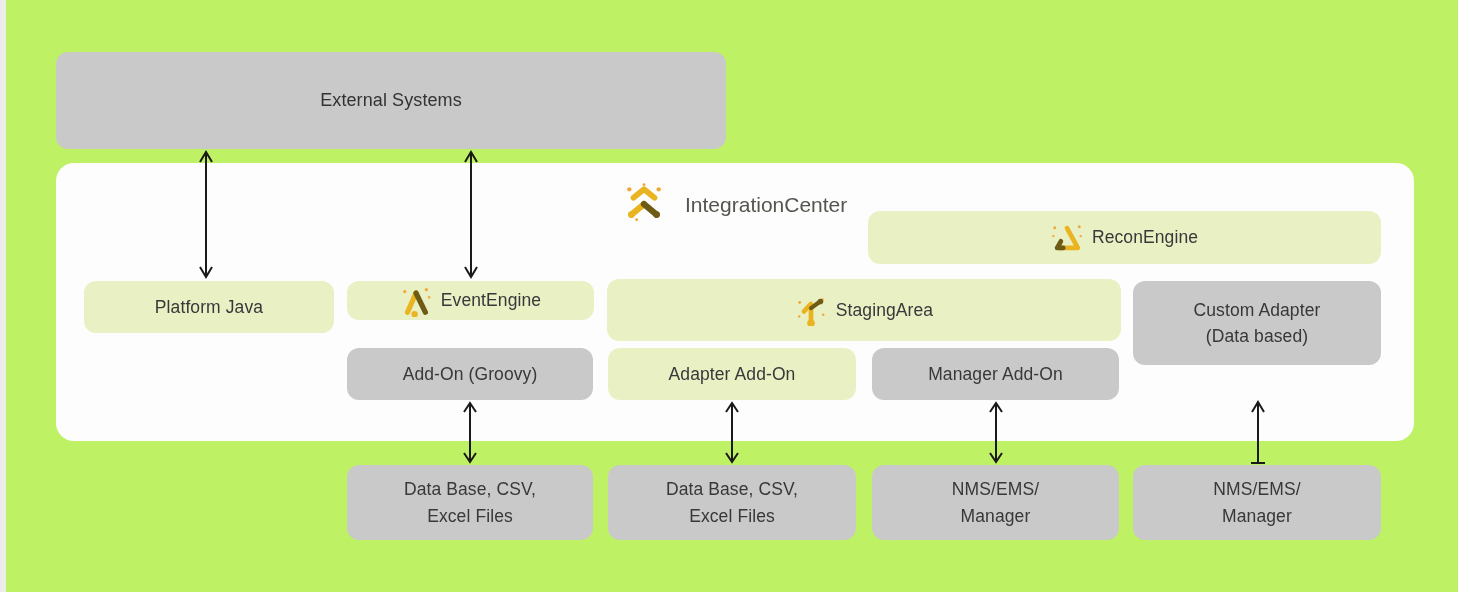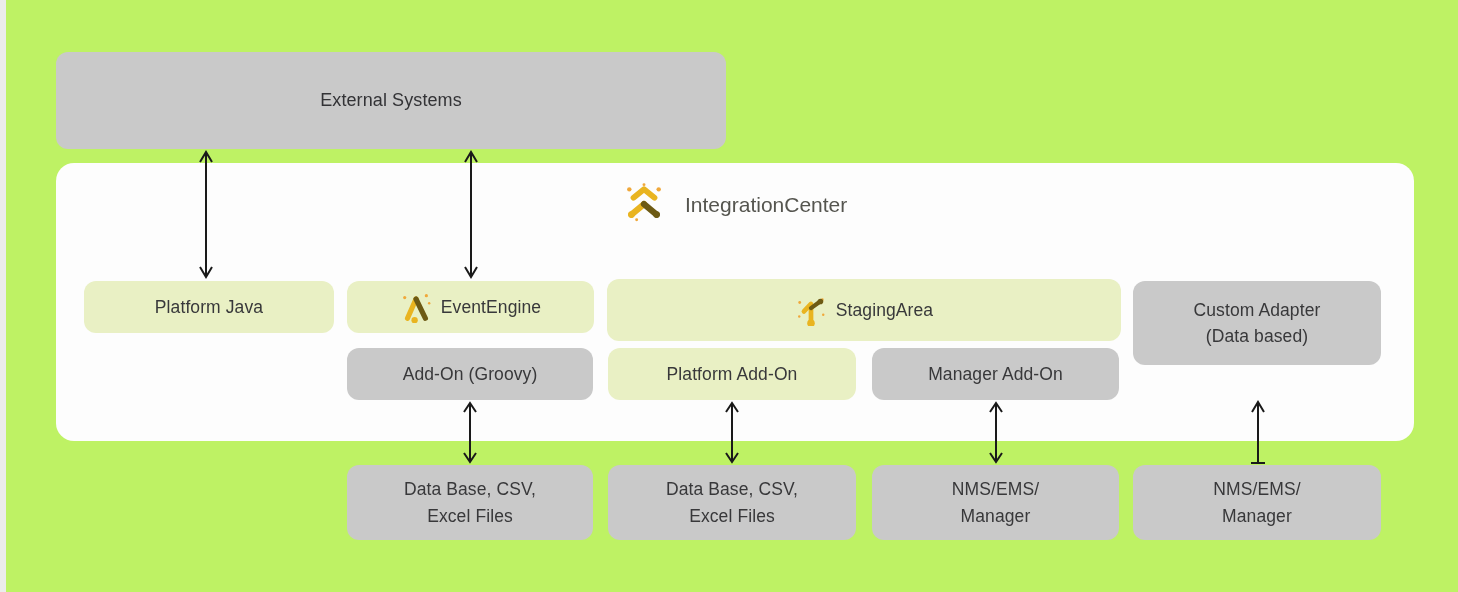--- a/index.html
+++ b/index.html
@@ -26,21 +26,21 @@
     line-height:1.5;
   }
   .box.gray{background:#c9c9c9;}
   .box.green{background:#e9f0c4;}
   .box .two-line{display:flex;flex-direction:column;}
   .box .icon{display:inline-flex;margin-right:9px;}
   .with-icon{flex-direction:row;}
   #external-systems{left:50px;top:52px;width:670px;height:97px;font-size:18px;color:#333336;}
   #recon-engine{left:862px;top:211px;width:513px;height:53px;}
   #platform-apis{left:78px;top:281px;width:250px;height:52px;}
-  #event-engine{left:341px;top:281px;width:247px;height:52px;}
+  #event-engine{left:341px;top:281px;width:247px;height:39px;}
   #staging-area{left:601px;top:279px;width:514px;height:62px;}
   #custom-adapter{left:1127px;top:281px;width:248px;height:84px;}
   #addon-groovy{left:341px;top:348px;width:246px;height:52px;}
   #standard-addon{left:602px;top:348px;width:248px;height:52px;}
   #custom-addon{left:866px;top:348px;width:247px;height:52px;}
   #db-files-1{left:341px;top:465px;width:246px;height:75px;}
   #db-files-2{left:602px;top:465px;width:248px;height:75px;}
   #nms-ems-1{left:866px;top:465px;width:247px;height:75px;}
   #nms-ems-2{left:1127px;top:465px;width:248px;height:75px;}
   #ic-title{
@@ -72,20 +72,33 @@
         <path d="M10 15 L20 7 L30 15" fill="none" stroke="#e9b420" stroke-width="5.5" stroke-linecap="round" stroke-linejoin="round"></path>
         <path d="M8 31 L20 21" fill="none" stroke="#e9b420" stroke-width="6" stroke-linecap="round"></path>
         <path d="M20 21 L32 31" fill="none" stroke="#6d5a14" stroke-width="6" stroke-linecap="round"></path>
         <circle cx="8" cy="31" r="3.2" fill="#e9b420"></circle>
         <circle cx="32" cy="31" r="3.2" fill="#6d5a14"></circle>
       </svg>
     </span>
     <span>IntegrationCenter</span>
   </div>
 
+  <div class="box green with-icon" id="recon-engine">
+    <span class="icon">
+      <svg width="32" height="32" viewBox="0 0 34 34">
+        <circle cx="4" cy="6" r="1.6" fill="#f0a83a"></circle>
+        <circle cx="30" cy="5" r="1.6" fill="#f0a83a"></circle>
+        <circle cx="2.5" cy="15" r="1.3" fill="#f0a83a"></circle>
+        <circle cx="31.5" cy="15" r="1.3" fill="#f0a83a"></circle>
+        <path d="M17 6.5 L28.5 27.5 L8 27.5" fill="none" stroke="#e9b420" stroke-width="5" stroke-linecap="round" stroke-linejoin="round"></path>
+        <path d="M13 27.5 L6.5 27.5 L10.5 20.5" fill="none" stroke="#6d5a14" stroke-width="5" stroke-linecap="round" stroke-linejoin="round"></path>
+      </svg>
+    </span>
+    <span>ReconEngine</span>
+  </div>
 
   <div class="box green" id="platform-apis">
     <span>Platform Java</span>
   </div>
 
   <div class="box green with-icon" id="event-engine">
     <span class="icon">
       <svg width="32" height="32" viewBox="0 0 34 34">
         <circle cx="5" cy="7" r="1.7" fill="#f0a83a"></circle>
         <circle cx="28" cy="5" r="1.7" fill="#f0a83a"></circle>
@@ -119,21 +132,21 @@
     <span class="two-line">
       <span>Custom Adapter</span>
       <span>(Data based)</span>
     </span>
   </div>
 
   <div class="box gray" id="addon-groovy">
     <span>Add-On (Groovy)</span>
   </div>
   <div class="box green" id="standard-addon">
-    <span>Platform Add-On</span>
+    <span>Adapter Add-On</span>
   </div>
   <div class="box gray" id="custom-addon">
     <span>Manager Add-On</span>
   </div>
 
   <div class="box gray" id="db-files-1">
     <span class="two-line">
       <span>Data Base, CSV,</span>
       <span>Excel Files</span>
     </span>

